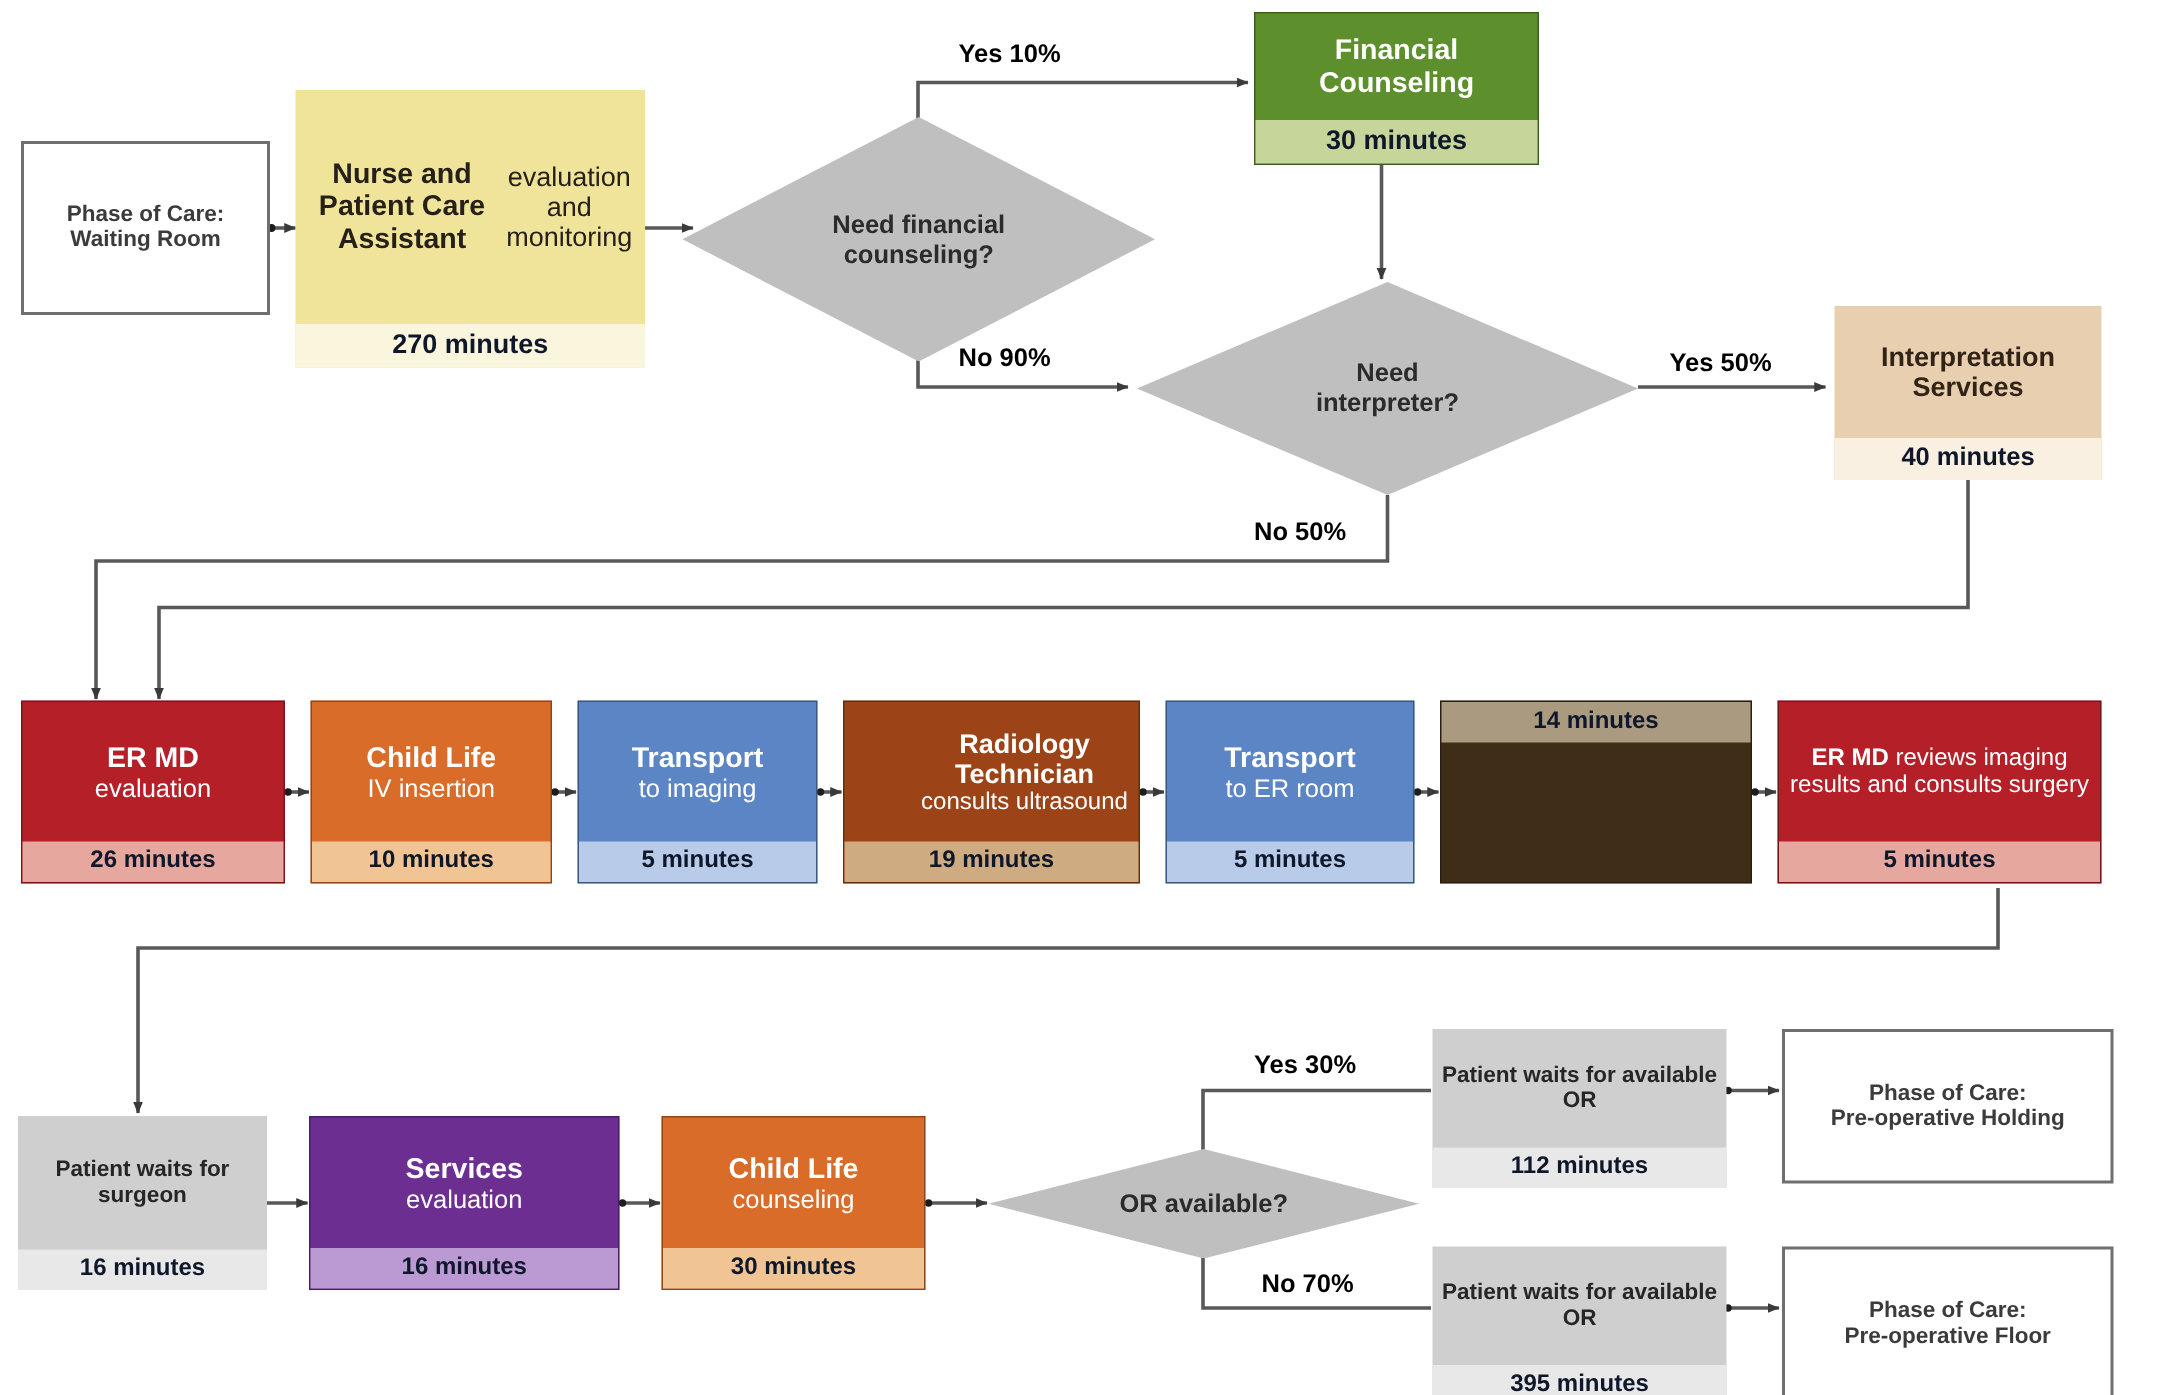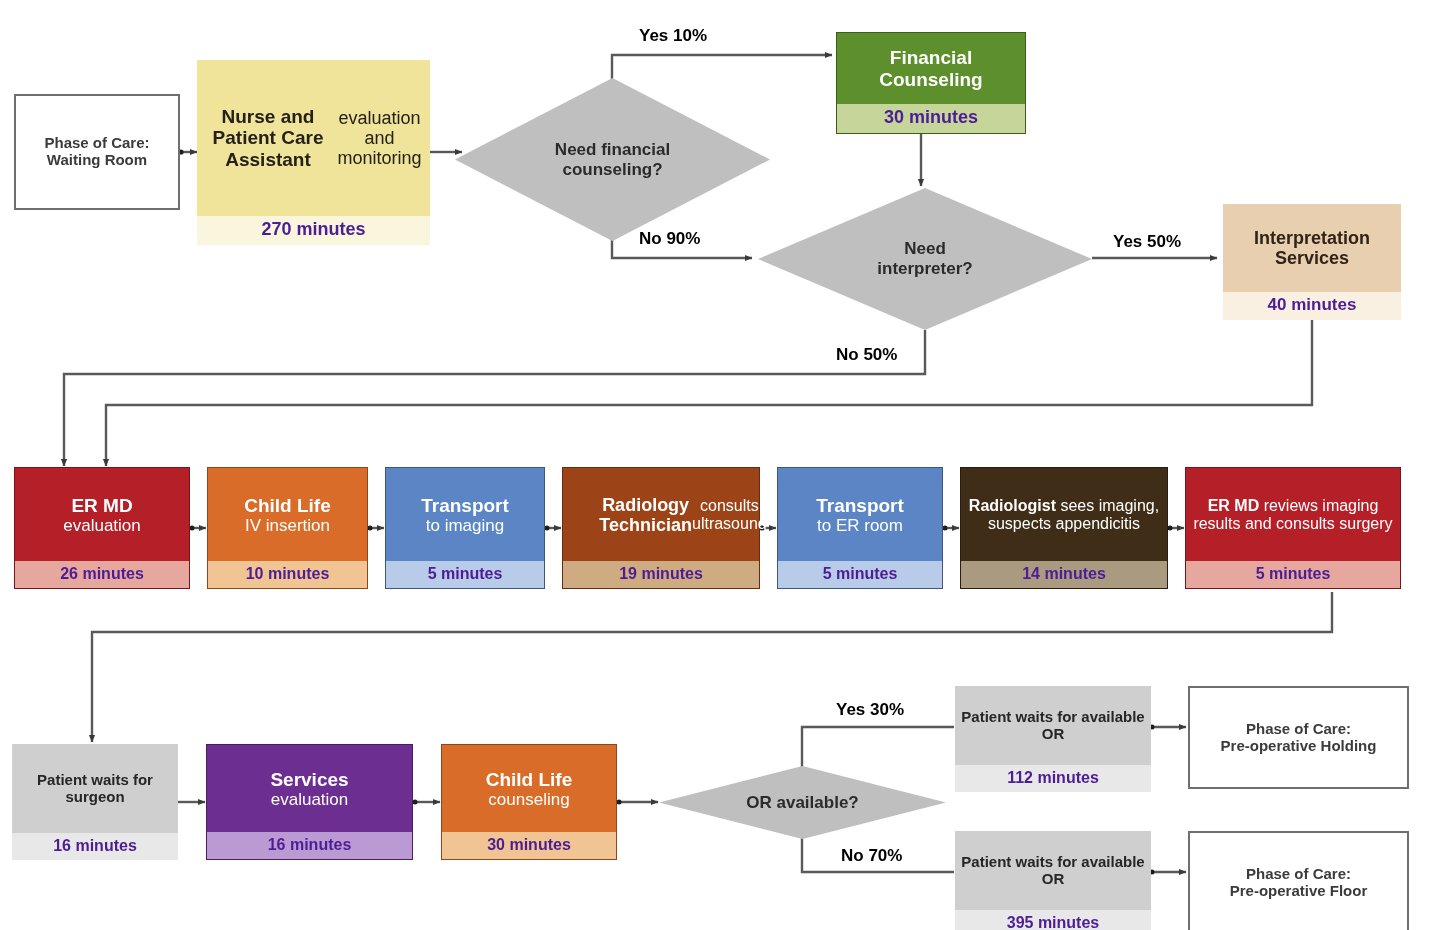--- a/index.html
+++ b/index.html
@@ -36,21 +36,21 @@
     justify-content:center;
     text-align:center;
     line-height:1.12;
     padding:3px 5px;
   }
   .node .dur{
     flex:0 0 auto;
     text-align:center;
     line-height:1.1;
     padding:4px 3px 5px;
-    color:#4c1d95;
+    color:#0f172a;
     font-size:16px;
     font-weight:700;
   }
   .node .ttl{font-weight:700;}
   .node .sub{font-weight:400;}
 
   
   .phase{
     background:#ffffff;
     border:2px solid #6f6f6f;
@@ -208,21 +208,21 @@
   </div>
 
   <div class="diamond" style="left:455px;top:78px;width:315px;height:163px;">
     <div class="dshape"></div>
     <div class="dlabel">
       <span>Need financial</span><br>
       <span>counseling?</span>
     </div>
   </div>
 
-  <div class="node green bordered" style="left:836px;top:8px;width:190px;height:102px;margin-top:24px;">
+  <div class="node green bordered" style="left:836px;top:8px;width:190px;height:102px;">
     <div class="body" style="flex-direction:column;">
       <span class="ttl" style="font-size:19px;">Financial Counseling</span>
     </div>
     <div class="dur" style="font-size:18px;">30 minutes</div>
   </div>
 
   <div class="diamond" style="left:758px;top:188px;width:334px;height:142px;">
     <div class="dshape"></div>
     <div class="dlabel">
       <span>Need</span><br>
@@ -260,42 +260,36 @@
 
   <div class="node blue bordered" style="left:385px;top:467px;width:160px;height:122px;">
     <div class="body" style="flex-direction:column;">
       <span class="ttl" style="font-size:19px;">Transport</span>
       <span class="sub" style="font-size:17px;">to imaging</span>
     </div>
     <div class="dur">5 minutes</div>
   </div>
 
   <div class="node brown bordered" style="left:562px;top:467px;width:198px;height:122px;">
-    <div class="body" style="flex-direction:row;margin-left:44px;">
+    <div class="body" style="flex-direction:column;margin-left:44px;">
       <span class="ttl" style="font-size:18px;">Radiology Technician</span>
       <span class="sub" style="font-size:16px;">consults ultrasound</span>
     </div>
     <div class="dur">19 minutes</div>
   </div>
 
   <div class="node blue bordered" style="left:777px;top:467px;width:166px;height:122px;">
     <div class="body" style="flex-direction:column;">
       <span class="ttl" style="font-size:19px;">Transport</span>
       <span class="sub" style="font-size:17px;">to ER room</span>
     </div>
     <div class="dur">5 minutes</div>
   </div>
 
   <div class="node darkbrown bordered" style="left:960px;top:467px;width:208px;height:122px;">
-    <div class="body" style="flex-direction:column;">
-      <span style="font-size:16px;">
-        <b>Radiologist</b>
-        <span>sees imaging, suspects appendicitis</span>
-      </span>
-    </div>
     <div class="dur">14 minutes</div>
   </div>
 
   <div class="node darkred bordered" style="left:1185px;top:467px;width:216px;height:122px;">
     <div class="body" style="flex-direction:column;">
       <span style="font-size:16px;">
         <b>ER MD</b>
         <span>reviews imaging results and consults surgery</span>
       </span>
     </div>

